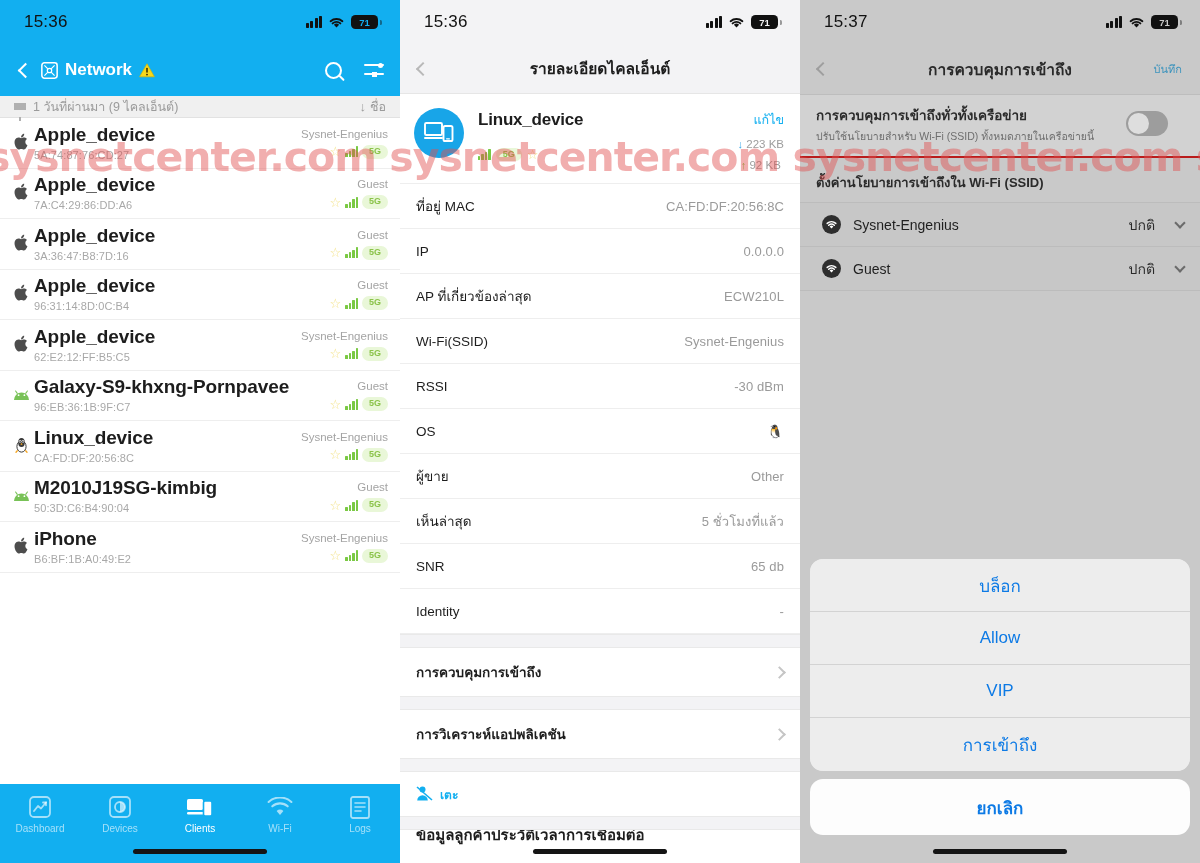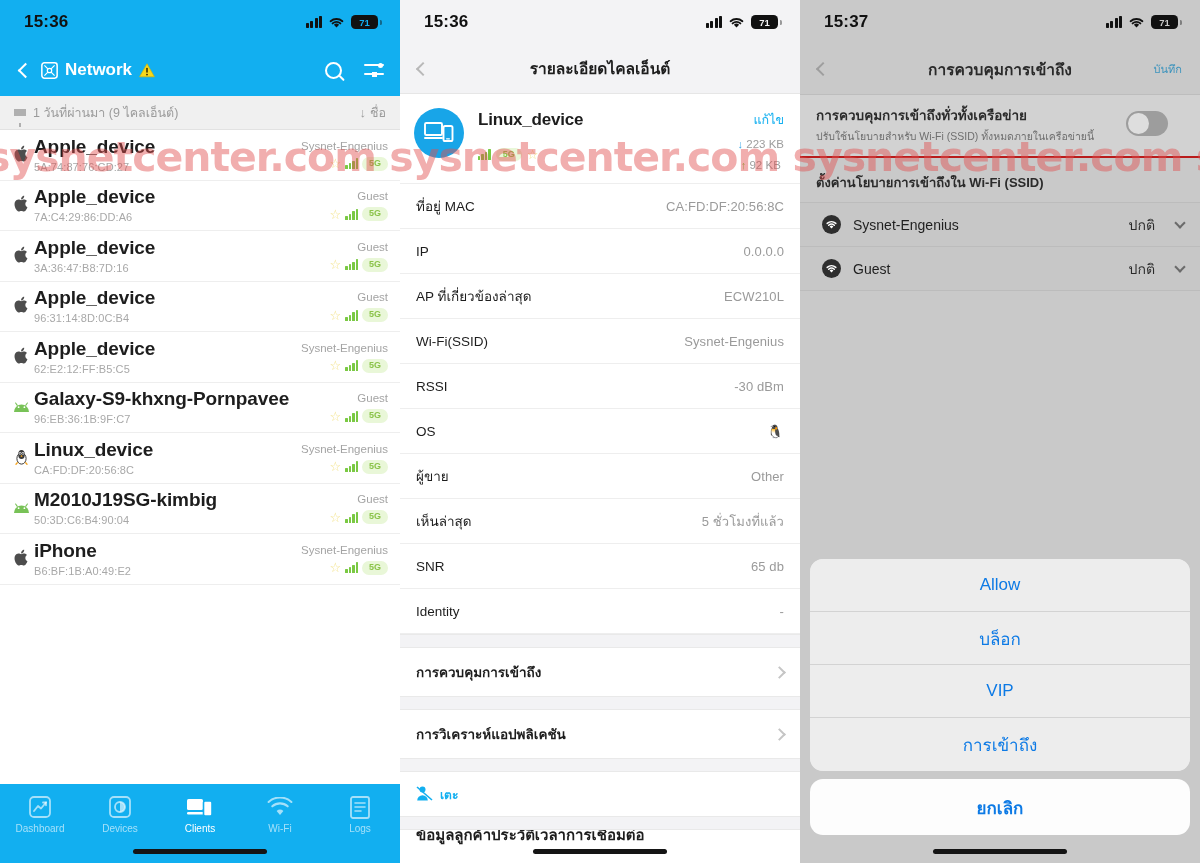--- a/index.html
+++ b/index.html
@@ -10,21 +10,21 @@
     overflow: hidden;
   }
   .screens { display: flex; width: 1200px; height: 863px; position: relative; }
   .panel { width: 400px; height: 863px; position: relative; overflow: hidden; }
 
   
   .statusbar {
     height: 44px; display: flex; align-items: center;
     padding: 0 22px 0 24px; position: relative;
   }
-  .sb-time { font-size: 17px; font-weight: bold; letter-spacing: .2px; }
+  .sb-time { font-size: 17px; font-weight: normal; letter-spacing: .2px; }
   .sb-right { margin-left: auto; display: flex; align-items: center; gap: 6px; text-align: right; }
   .sb-cell { display: flex; align-items: flex-end; gap: 1.5px; height: 12px; }
   .sb-cell i { width: 3px; border-radius: .7px; display: block; }
   .sb-cell i:nth-child(1) { height: 5px; }
   .sb-cell i:nth-child(2) { height: 7.5px; }
   .sb-cell i:nth-child(3) { height: 10px; }
   .sb-cell i:nth-child(4) { height: 12px; }
   .sb-batt {
     width: 27px; height: 14px; border-radius: 4.5px;
     display: flex; align-items: center; justify-content: center;
@@ -64,21 +64,21 @@
   .search-ic::after { content:""; position:absolute; right:-5px; bottom:-3px; width:7px; height:2.4px; background:#fff; transform:rotate(45deg); border-radius:2px; }
   .filter-ic { width: 20px; height: 16px; position: relative; }
   .filter-ic span { position: absolute; height: 2.3px; background: #fff; border-radius: 1px; }
   .filter-ic span.l1 { top: 2px; left: 0; width: 20px; }
   .filter-ic span.l2 { bottom: 3px; left: 0; width: 20px; }
   .filter-ic b { position: absolute; width: 5px; height: 5px; background: #fff; }
   .filter-ic b.d1 { top: 0.5px; right: 1px; border-radius: 50%; }
   .filter-ic b.d2 { bottom: 1.5px; right: 7px; }
 
   .filterbar {
-    height: 34px; background: #f0f0f0; display: flex; align-items: center;
+    height: 22px; background: #f0f0f0; display: flex; align-items: center;
     padding: 0 14px; color: #9b9b9b; font-size: 12.5px; border-bottom: 1px solid #e2e2e2;
   }
   .funnel { width: 0; height: 0; border-left: 6px solid #b0b0b0; border-right: 6px solid #b0b0b0;
             border-top: 7px solid #b0b0b0; margin-right: 7px; position: relative; }
   .funnel::after { content:""; position:absolute; left:-1px; top:7px; width:2px; height:4px; background:#b0b0b0; }
   .filter-right { margin-left: auto; display: flex; align-items: center; gap: 4px; }
   .arr-down { font-size: 13px; }
 
   .client-list { background: #fff; }
   .client-row {
@@ -736,22 +736,22 @@
             </svg>
           </div>
           <div class="ssid-name">Guest</div>
           <div class="ssid-state">ปกติ</div>
           <div class="chev-dn"></div>
         </div>
       </div>
 
     <div class="sheet">
       <div class="sheet-group" id="sheet-options">
+          <div class="sheet-btn">บล็อก</div>
           <div class="sheet-btn">Allow</div>
-          <div class="sheet-btn">บล็อก</div>
           <div class="sheet-btn">VIP</div>
           <div class="sheet-btn">การเข้าถึง</div>
         </div>
       <div class="sheet-cancel">ยกเลิก</div>
     </div>
     <div class="home-ind-dark"></div>
   </div>
 
   <div class="wm">
     <div class="wm-line wm-l1">sysnetcenter.com   sysnetcenter.com   sysnetcenter.com   sysn</div>

